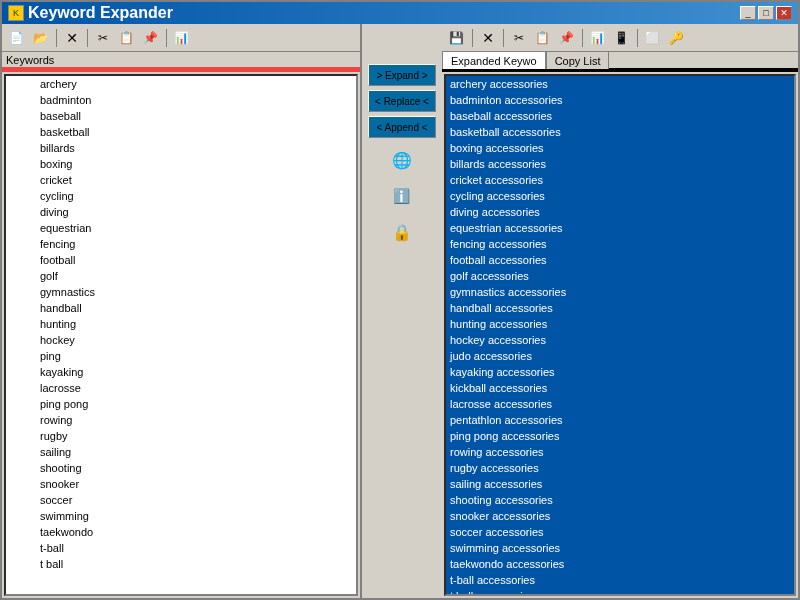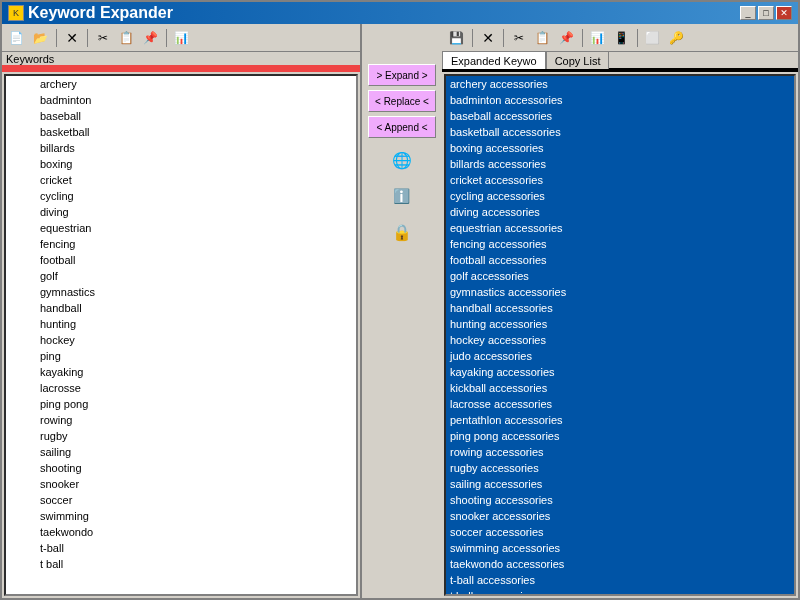--- a/index.html
+++ b/index.html
@@ -116,21 +116,21 @@
       flex-direction: column;
       border-right: 2px solid #808080;
       flex-shrink: 0;
     }
 
     .panel-header {
       background: #d4d0c8;
       padding: 2px 4px;
       font-size: 11px;
       font-weight: normal;
-      border-bottom: 7px solid #ef4444;
+      border-bottom: 5px solid #ef4444;
       height: 20px;
       display: flex;
       align-items: center;
     }
 
     .list-container {
       flex: 1;
       overflow: hidden;
       display: flex;
       background: white;
@@ -161,21 +161,21 @@
       justify-content: flex-start;
       padding-top: 40px;
       gap: 4px;
       flex-shrink: 0;
       background: #d4d0c8;
     }
 
     .action-btn {
       width: 68px;
       height: 22px;
-      background: #f0abfc;
+      background: #0369a1;
       border: 1px solid #808080;
       border-top-color: #fff;
       border-left-color: #fff;
       cursor: pointer;
       font-size: 10px;
       display: flex;
       align-items: center;
       justify-content: center;
       color: #000;
     }

